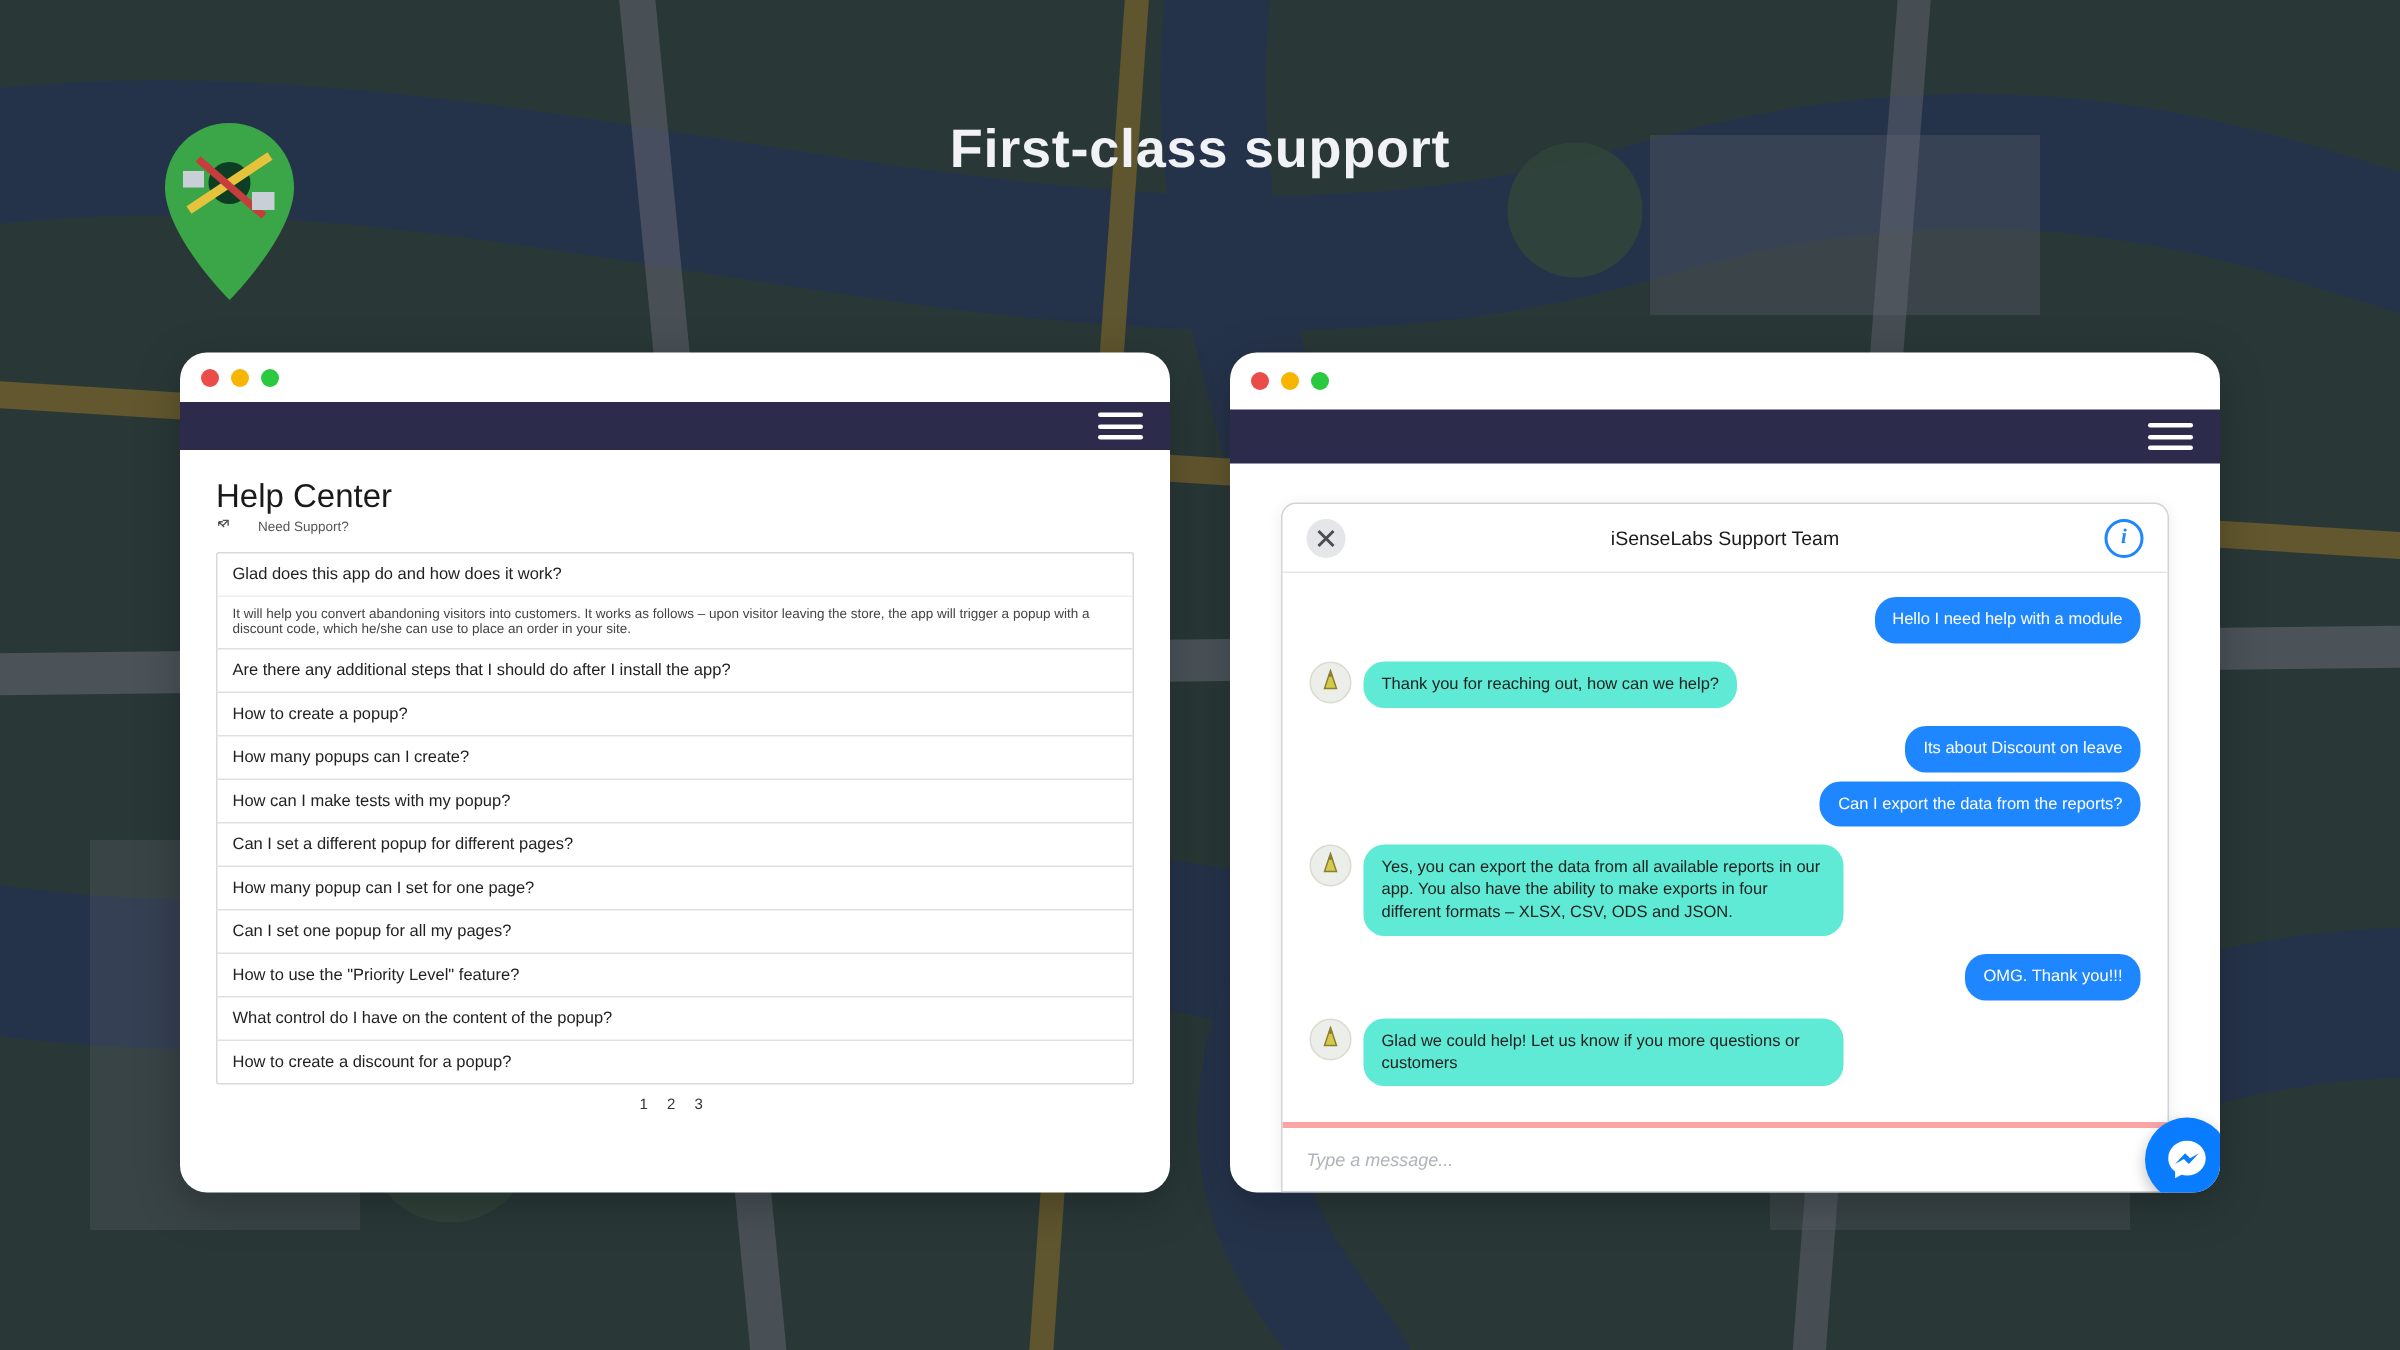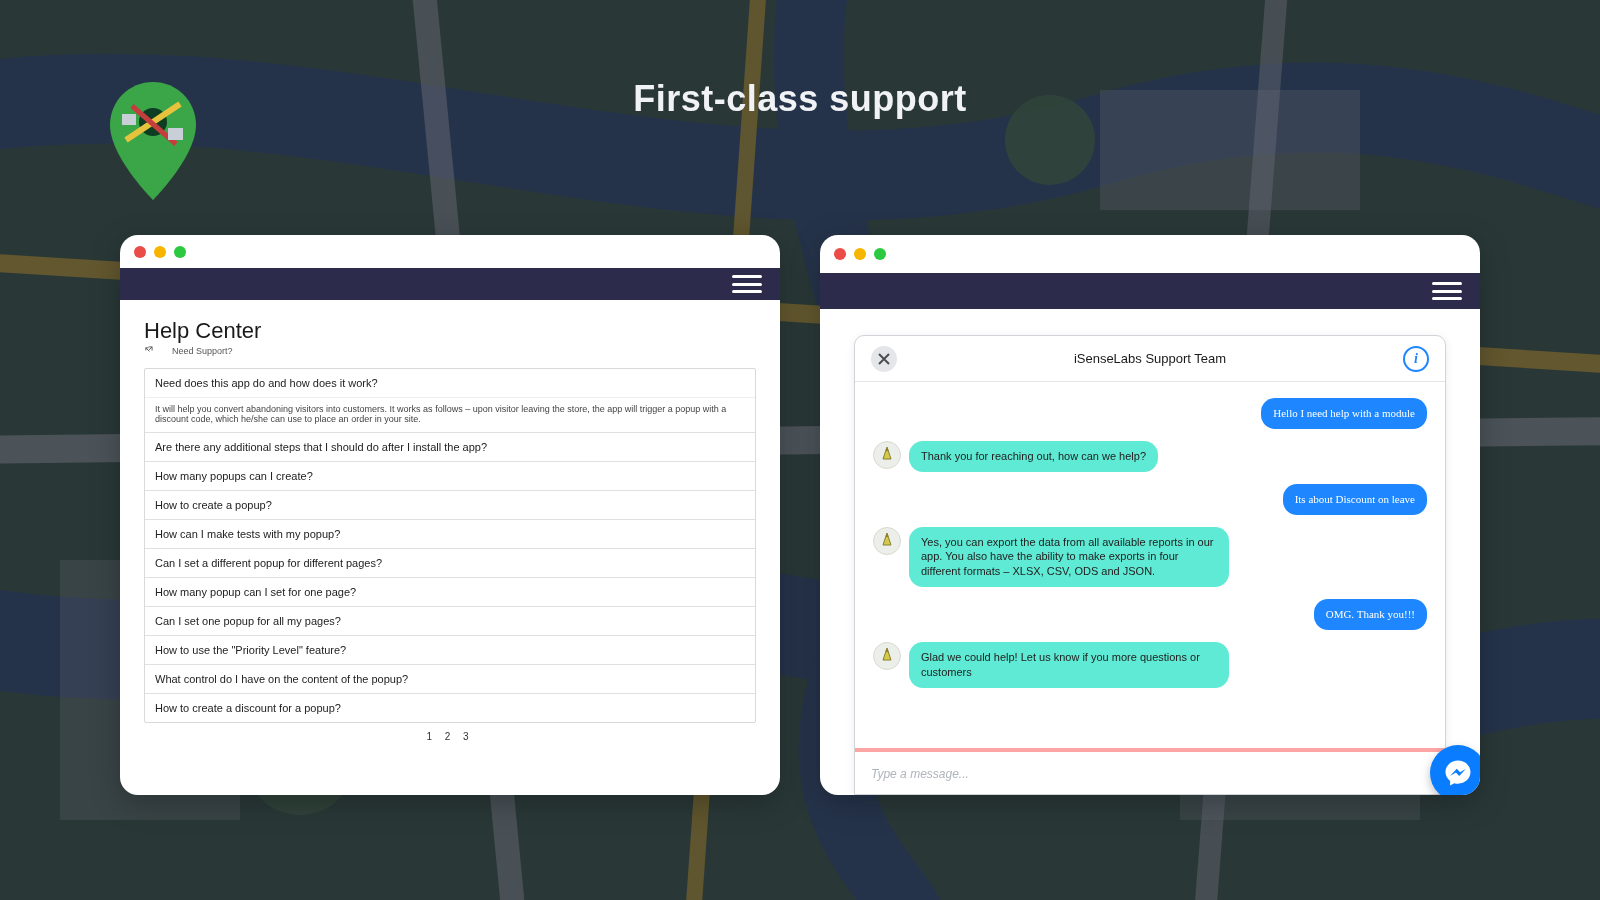--- a/index.html
+++ b/index.html
@@ -55,21 +55,21 @@
   .chat-head .icobtn{ width:26px;height:26px;border-radius:50%;background:#e4e6ea;display:flex;align-items:center;justify-content:center;}
   .chat-title{ font-size:13px; color:#1a1a1a; }
   .chat-msgs{ flex:1; padding:16px 18px; overflow:hidden; }
   .row{ display:flex; margin-bottom:12px; align-items:flex-start; gap:8px;}
   .row.me{ justify-content:flex-end; }
   .row.me + .row.me{ margin-top:-6px;}
   .avatar{ width:28px;height:28px;border-radius:50%;background:#eceee9;border:1px solid #d9dbce;display:flex;align-items:center;justify-content:center;flex-shrink:0;}
   .avatar svg{width:14px;height:18px;}
   .bubble{ max-width:320px; padding:8px 12px; font-size:11px; line-height:1.35; border-radius:14px;}
   .bubble.them{ background:#5eead4; color:#222;}
-  .bubble.me{ background:#1e87ff; color:#fff;font-family:Liberation Serif, serif;}
+  .bubble.me{ background:#1e87ff; color:#fff;}
   .chat-input{ border-top:4px solid #fca5a5; padding:12px 16px; }
   .chat-input input{ width:100%; border:none; outline:none; font-size:12px; color:#333;}
   .chat-input input::placeholder{color:#b0b4bb; font-style:italic;}
 
   .msgr-fab{ position:absolute; right:-6px; bottom:-6px; width:56px;height:56px;border-radius:50%;
              background:#0a7cff; display:flex;align-items:center;justify-content:center;
              box-shadow:0 4px 10px rgba(0,0,0,.25); z-index:5;}
 </style>
 </head>
 <body>
@@ -125,25 +125,25 @@
     </div>
     <div class="hc-body">
       <div class="hc-title">Help Center</div>
       <div class="hc-sub">
         <svg viewBox="0 0 10 10">
             <path d="M2 2h3M2 2v3M2 2l4 4M5 1h4v4M9 1L5 5" stroke="#555" stroke-width="1" fill="none"></path>
           </svg>
         <span>Need Support?</span>
       </div>
       <div class="faq">
-        <div class="faq-row">Need does this app do and how does it work?</div>
+        <div class="faq-row">Glad does this app do and how does it work?</div>
         <div class="faq-answer">It will help you convert abandoning visitors into customers. It works as follows – upon visitor leaving the store, the app will trigger a popup with a discount code, which he/she can use to place an order in your site.</div>
         <div class="faq-row">Are there any additional steps that I should do after I install the app?</div>
+        <div class="faq-row">How to create a popup?</div>
         <div class="faq-row">How many popups can I create?</div>
-        <div class="faq-row">How to create a popup?</div>
         <div class="faq-row">How can I make tests with my popup?</div>
         <div class="faq-row">Can I set a different popup for different pages?</div>
         <div class="faq-row">How many popup can I set for one page?</div>
         <div class="faq-row">Can I set one popup for all my pages?</div>
         <div class="faq-row">How to use the "Priority Level" feature?</div>
         <div class="faq-row">What control do I have on the content of the popup?</div>
         <div class="faq-row">How to create a discount for a popup?</div>
       </div>
       <div class="pager">
         <span>1</span>
@@ -190,20 +190,23 @@
                 <svg viewBox="0 0 14 18">
                   <path d="M7 1l4 12H3z" fill="#d4c94b" stroke="#8a8030"></path>
                   <circle cx="7" cy="4" r="1.3" fill="#8a8030"></circle>
                 </svg>
               </div>
               <div class="bubble them">Thank you for reaching out, how can we help?</div>
             </div>
             <div class="row me">
               <div class="bubble me">Its about Discount on leave</div>
             </div>
+            <div class="row me">
+              <div class="bubble me">Can I export the data from the reports?</div>
+            </div>
             <div class="row ">
               <div class="avatar">
                 <svg viewBox="0 0 14 18">
                   <path d="M7 1l4 12H3z" fill="#d4c94b" stroke="#8a8030"></path>
                   <circle cx="7" cy="4" r="1.3" fill="#8a8030"></circle>
                 </svg>
               </div>
               <div class="bubble them">Yes, you can export the data from all available reports in our app. You also have the ability to make exports in four different formats – XLSX, CSV, ODS and JSON.</div>
             </div>
             <div class="row me">

